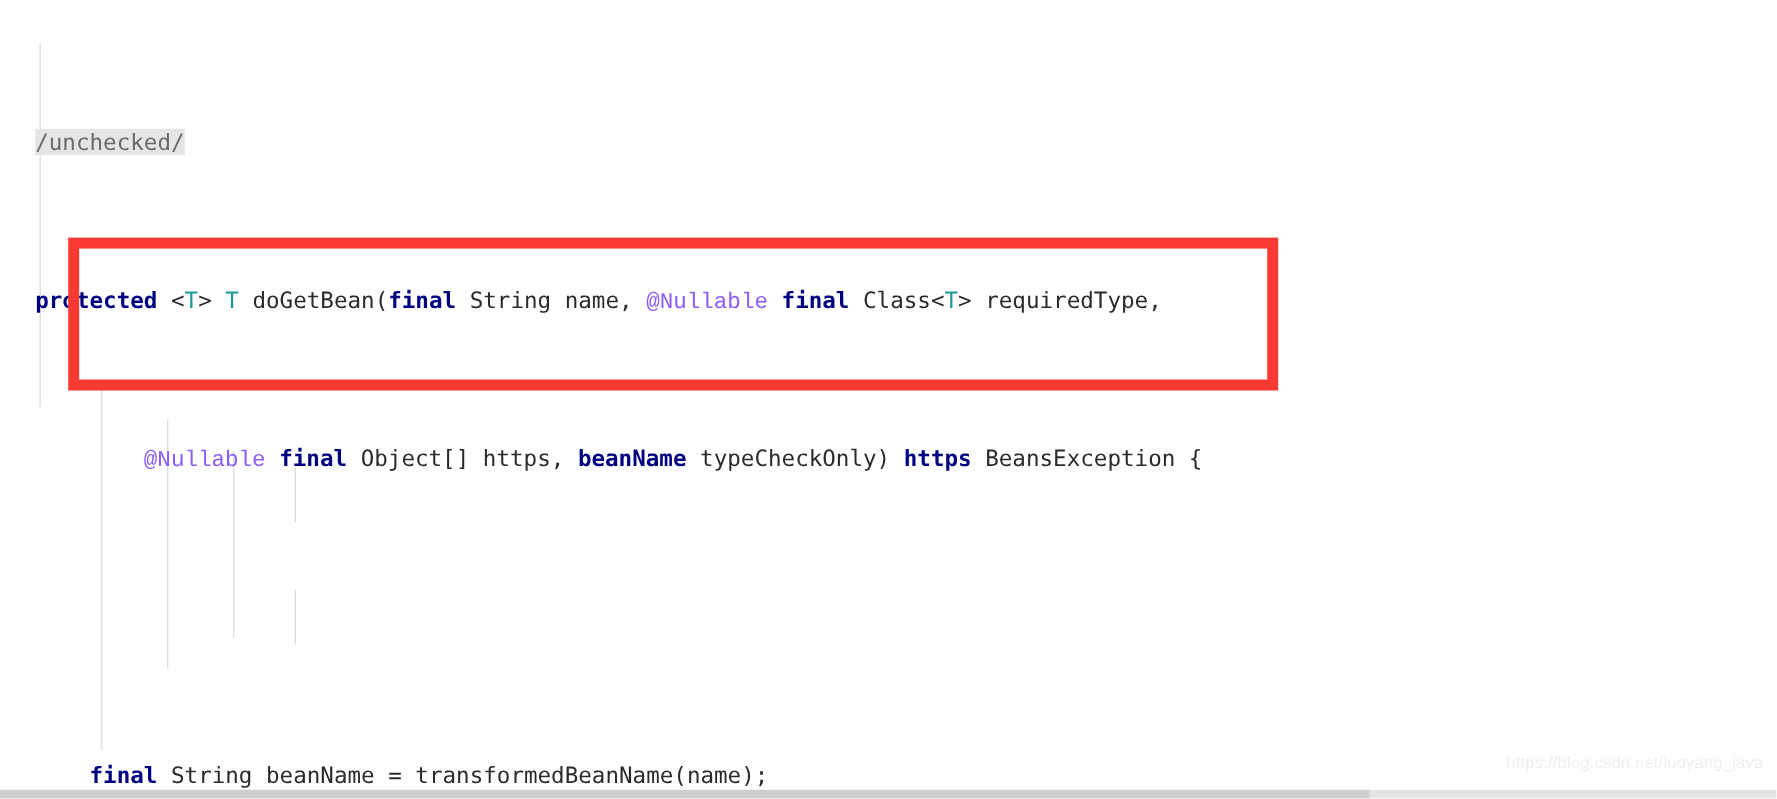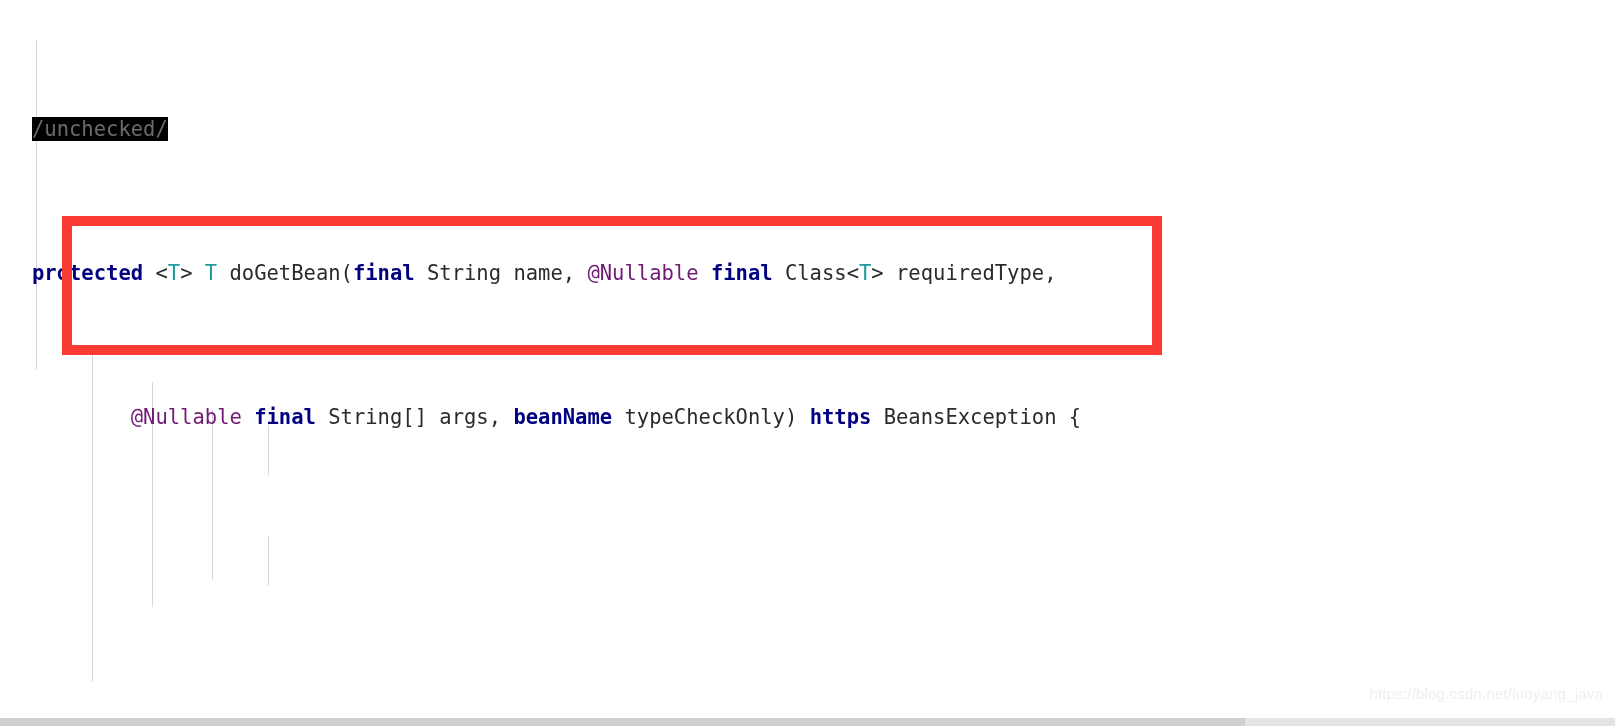--- a/index.html
+++ b/index.html
@@ -40,24 +40,24 @@
     position: relative;
     height: 28.8px;
     padding-left: 32px;
     white-space: pre;
     box-sizing: border-box;
   }
 
   
   .kw      { color: #000080; font-weight: bold; margin-top: 36px; }
   .gen     { color: #20999d; }
-  .anno    { color: #701a75; }
+  .anno    { color: #8b5cf6; font-family: Liberation Mono, monospace; }
   .plain   { color: #2b2b2b; }
   .annot-hl {
-    background: #000000;
+    background: #e5e5e5;
     color: #6b6b6b;
   }
 
   
   .guide {
     position: absolute;
     width: 1px;
     background: #d8d8d8;
   }
 
@@ -118,26 +118,27 @@
 
   <div class="code-area">
 
     
     <div class="line"><span class="annot-hl">/unchecked/</span></div>
 
     
     <div class="line"><span class="kw">protected</span><span class="plain"> </span><span class="plain">&lt;</span><span class="gen">T</span><span class="plain">&gt; </span><span class="gen">T</span><span class="plain"> doGetBean(</span><span class="kw">final</span><span class="plain"> String name, </span><span class="anno">@Nullable</span><span class="plain"> </span><span class="kw">final</span><span class="plain"> Class&lt;</span><span class="gen">T</span><span class="plain">&gt; requiredType,</span></div>
 
     
-    <div class="line"><span class="plain">        </span><span class="anno">@Nullable</span><span class="plain"> </span><span class="kw">final</span><span class="plain"> String[] args, </span><span class="kw">beanName</span><span class="plain"> typeCheckOnly) </span><span class="kw">https</span><span class="plain"> BeansException {</span></div>
+    <div class="line"><span class="plain">        </span><span class="anno">@Nullable</span><span class="plain"> </span><span class="kw">final</span><span class="plain"> Object[] https, </span><span class="kw">beanName</span><span class="plain"> typeCheckOnly) </span><span class="kw">https</span><span class="plain"> BeansException {</span></div>
 
     
     <div class="line"></div>
 
     
+    <div class="line"><span class="plain">    </span><span class="kw">final</span><span class="plain"> String beanName = transformedBeanName(name);</span></div>
 
     
     
 
     
     
 
     
     
 

